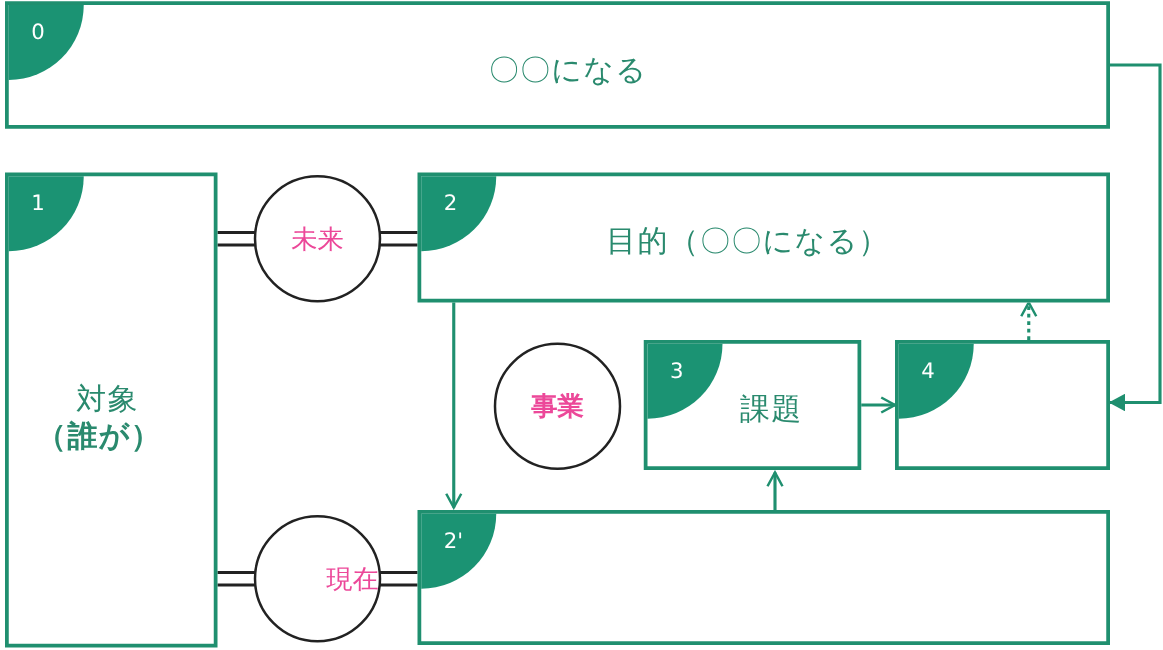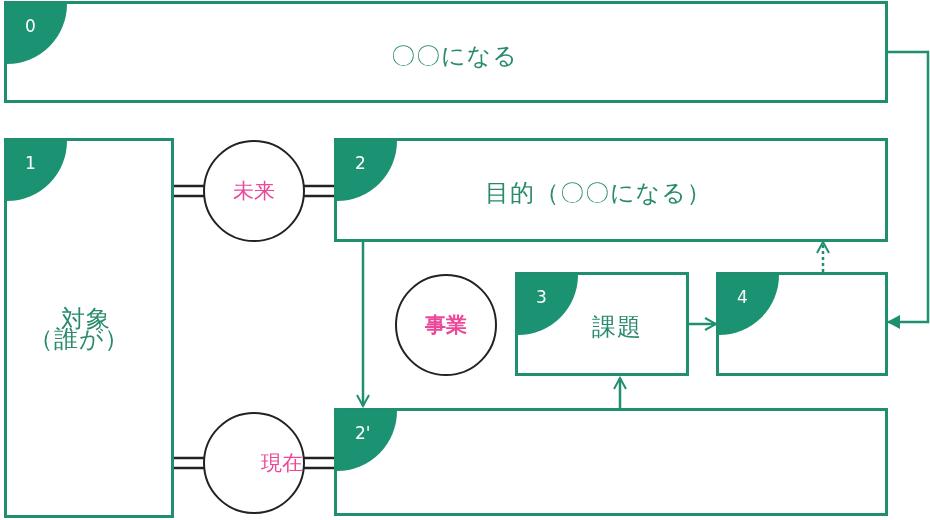--- a/index.html
+++ b/index.html
@@ -60,21 +60,21 @@
       <span>0</span>
     </div>
   <div class="label" style="left:384px; top:36px;">〇〇になる</div>
 </div>
 
 <div class="box" style="left:4px; top:138px; width:170px; height:380px;">
   <div class="badge">
       <span>1</span>
     </div>
   <div class="label" style="left:54px; top:150px;margin-top:12px;">対象</div>
-  <div class="label" style="left:22px; top:182px;">（誰が）</div>
+  <div class="label" style="left:22px; top:192px;font-weight:bold;">（誰が）</div>
 </div>
 
 <div class="box" style="left:334px; top:138px; width:554px; height:104px;">
   <div class="badge">
       <span>2</span>
     </div>
   <div class="label" style="left:148px; top:36px;">目的（〇〇になる）</div>
 </div>
 
 <div class="box" style="left:515px; top:272px; width:174px; height:104px;">

